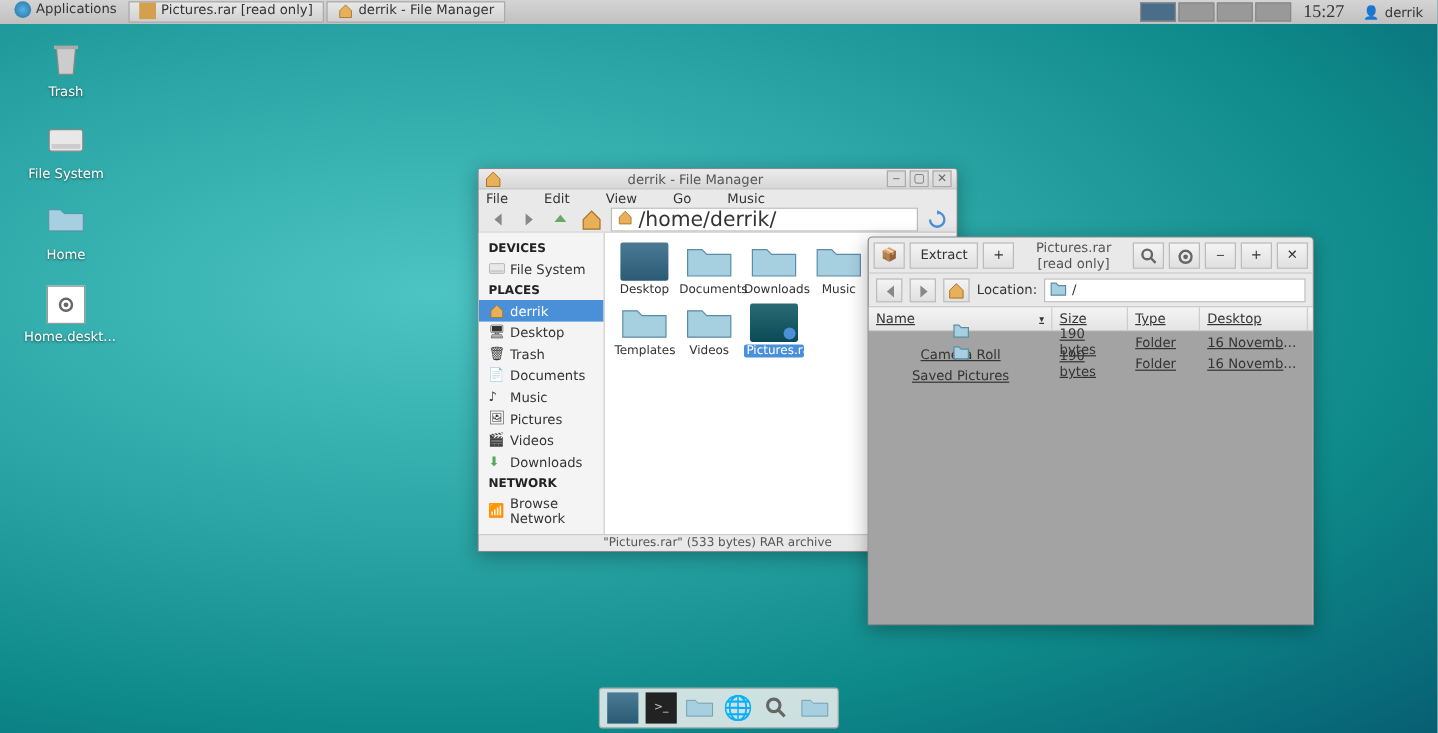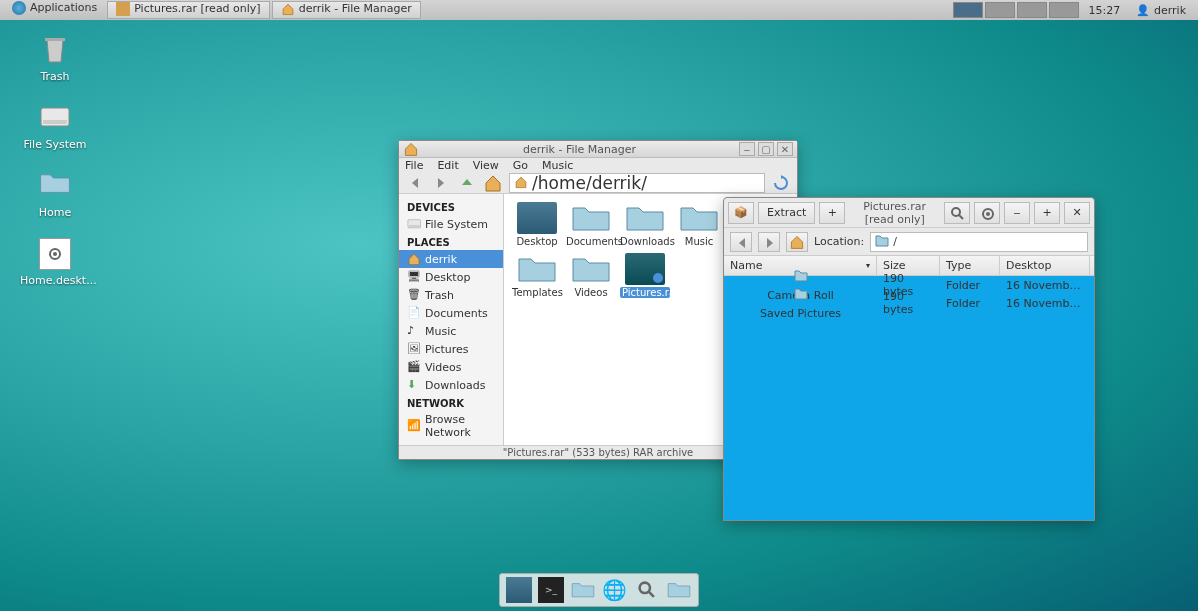--- a/index.html
+++ b/index.html
@@ -5,35 +5,35 @@
 * { box-sizing: border-box; margin: 0; padding: 0; font-family: "DejaVu Sans", Arial, sans-serif; }
 body { width: 1198px; height: 611px; overflow: hidden; position: relative; background: radial-gradient(ellipse at 30% 40%, #4cc4c4 0%, #2aa4a4 40%, #0e8989 70%, #075f72 100%); font-size: 11px; color: #333; }
 
 
 .top-panel { position: absolute; top: 0; left: 0; right: 0; height: 20px; background: linear-gradient(#d4d4d4, #c0c0c0); display: flex; align-items: center; padding: 0 4px; }
 .top-panel .btn { display: flex; height: 18px; padding: 0 8px; margin-right: 2px; border: 1px solid #aaa; background: linear-gradient(#e8e8e8, #d0d0d0); cursor: pointer; font-size: 11px; }
 .top-panel .btn.appbtn { border: none; background: none; }
 .top-panel .spacer { flex: 1; }
 .top-panel .ws { width: 30px; height: 16px; background: #4a6e8a; border: 1px solid #888; margin-right: 2px; }
 .top-panel .wsx { width: 30px; height: 16px; background: #999; border: 1px solid #888; margin-right: 2px; }
-.top-panel .clock { padding: 0 8px; font-size: 11px; }
+.top-panel .clock { padding: 0 8px; font-size: 15px; font-family: Liberation Serif, serif; }
 .top-panel .user { padding: 0 8px; font-size: 11px; display:flex; align-items:center; gap:4px;}
 .ico { display: inline-block; width: 14px; height: 14px; margin-right: 4px; }
 
 
 .desktop-icon { position: absolute; width: 70px; text-align: center; color: #fff; font-size: 11px; cursor: pointer; text-shadow: 0 1px 2px rgba(0,0,0,.6); }
 .desktop-icon .di-img { width: 32px; height: 32px; margin: 0 auto 4px; }
 
 
 .window { position: absolute; background: #e9e9e9; border: 1px solid #888; border-radius: 4px 4px 0 0; box-shadow: 0 4px 16px rgba(0,0,0,.3); display: flex; flex-direction: column; }
 .titlebar { height: 22px; background: linear-gradient(#ececec,#d6d6d6); border-bottom: 1px solid #bbb; display: flex; align-items: center; padding: 0 4px; font-size: 11px; color: #555; }
 .titlebar .t-icon { width: 16px; height: 16px; margin-right: 4px; }
 .titlebar .t-title { flex: 1; text-align: center; }
 .titlebar .t-btn { width: 16px; height: 14px; margin-left: 3px; background: #ddd; border: 1px solid #aaa; display: flex; align-items: center; justify-content: center; font-size: 10px; cursor: pointer; color:#666; }
-.menubar { height: 20px; display: flex; align-items: center; padding: 0 6px; gap: 14px; background: #e9e9e9; font-size: 11px; }
+.menubar { height: 20px; display: flex; align-items: center; padding: 0 6px; gap: 30px; background: #e9e9e9; font-size: 11px; }
 .menubar span { cursor: pointer; }
 .toolbar { height: 28px; display: flex; align-items: center; padding: 0 6px; gap: 6px; background: #e9e9e9; border-bottom: 1px solid #ccc; }
 .toolbar .tb-btn { width: 20px; height: 20px; display: flex; align-items: center; justify-content: center; cursor: pointer; }
 .toolbar .path { flex: 1; height: 20px; background: #fff; border: 1px solid #bbb; display: flex; align-items: center; padding: 0 4px; font-size: 17px; }
 
 
 .fm-body { flex: 1; display: flex; background: #fff; }
 .sidebar { width: 105px; background: #f4f4f4; border-right: 1px solid #ccc; padding: 4px 0; overflow: hidden; }
 .side-head { font-weight: bold; font-size: 10px; padding: 4px 8px 2px; color: #222; }
 .side-item { display: flex; align-items: center; padding: 2px 8px; font-size: 11px; cursor: pointer; gap: 4px; }
@@ -47,21 +47,21 @@
 
 
 .arc-toolbar { height: 30px; display: flex; align-items: center; padding: 0 4px; gap: 4px; border-bottom: 1px solid #ccc; }
 .arc-toolbar .ab { height: 22px; padding: 0 8px; background: linear-gradient(#f4f4f4,#e0e0e0); border: 1px solid #bbb; display: flex; align-items: center; font-size: 11px; cursor: pointer; }
 .arc-toolbar .ab.ico-only { width: 26px; padding: 0; justify-content: center; }
 .arc-toolbar .at-title { flex: 1; text-align: center; font-size: 11px; color: #555; }
 .arc-loc { height: 28px; display: flex; align-items: center; padding: 0 6px; gap: 6px; border-bottom: 1px solid #ccc; }
 .arc-loc .lb { width: 22px; height: 20px; background: linear-gradient(#f4f4f4,#e0e0e0); border: 1px solid #bbb; display: flex; align-items: center; justify-content: center; cursor: pointer; }
 .arc-loc .loc-label { font-size: 11px; }
 .arc-loc .loc-input { flex: 1; height: 20px; border: 1px solid #bbb; background: #fff; padding: 0 4px; font-size: 11px; display:flex; align-items:center; gap:4px;}
-.arc-table { flex: 1; background: #0ea5e9; }
+.arc-table { flex: 1; background: #a3a3a3; text-decoration: underline; }
 .arc-head { display: flex; height: 20px; background: linear-gradient(#f4f4f4,#e4e4e4); border-bottom: 1px solid #ccc; font-size: 11px; }
 .arc-head > div { padding: 3px 6px; border-right: 1px solid #ccc; }
 .arc-row { display: flex; height: 18px; font-size: 11px; align-items: center; }
 .arc-row > div { padding: 0 6px; flex-direction: column; }
 .col-name { width: 153px; display:flex; align-items:center; gap:4px;}
 .col-size { width: 63px; }
 .col-type { width: 60px; }
 .col-mod { width: 90px; white-space: nowrap; overflow: hidden; text-overflow: ellipsis; }
 .sort-ind { font-size: 8px; margin-left: auto; }
 

